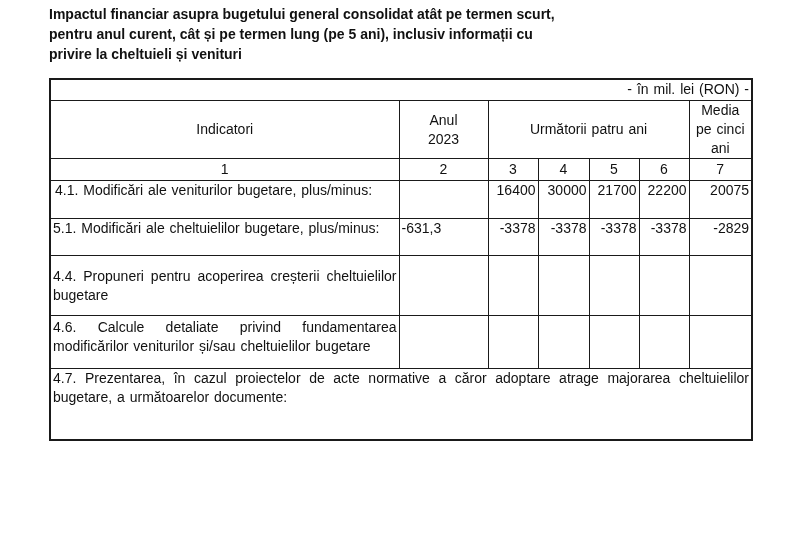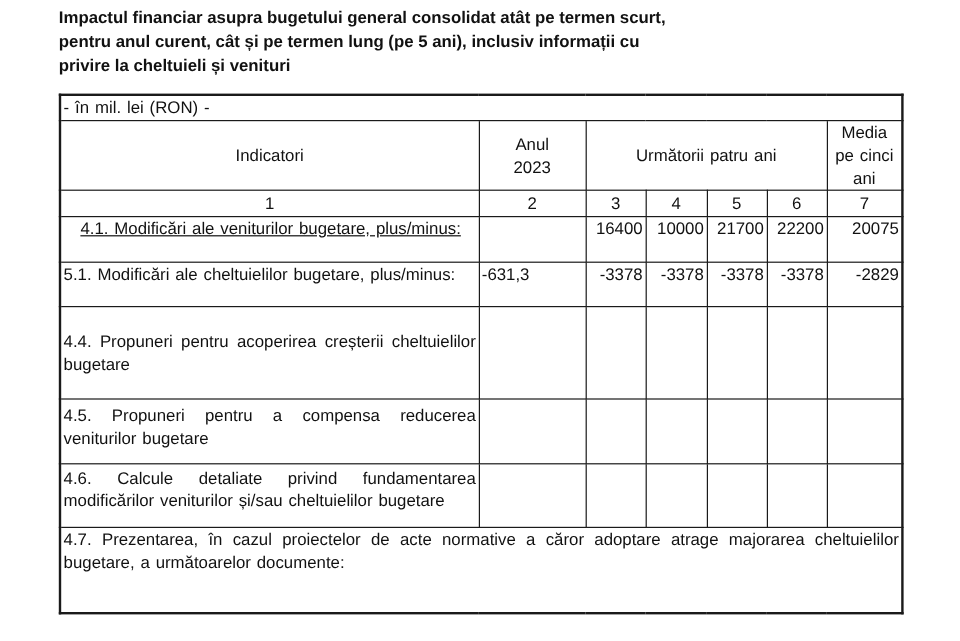--- a/index.html
+++ b/index.html
@@ -33,37 +33,38 @@
   table.fin td {
     border: 1.4px solid #1a1a1a;
     font-size: 14px;
     line-height: 19px;
     vertical-align: top;
     padding: 0 2px;
     overflow: hidden;
     word-spacing: 1px;
   }
   td.unit {
+    text-align: right;
     padding-right: 6px;
     height: 20px;
     line-height: 20px;
   }
   tr.hdr td { vertical-align: middle; text-align: center; }
   tr.hdr { height: 53px; }
   td.ind-hdr { text-align: left; padding-left: 3px; }
   tr.nums { height: 21px; }
   tr.nums td { text-align: center; line-height: 21px; }
   td.lbl { text-align: justify; }
-  td.lbl.pad { padding-left: 16px; text-decoration: underline; }
+  td.lbl.pad { padding-left: 4px; }
   td.num { text-align: right; padding: 1px 0 0 0; }
   td.c2  { text-align: left; padding: 1px 17px 0 0; }
   tr.r41 { height: 38px; }
   tr.r42 { height: 37px; }
   tr.r43 { height: 38px; }
-  tr.r44 { height: 77px; padding-left: 40px; }
+  tr.r44 { height: 60px; padding-left: 40px; }
   tr.r44 td { vertical-align: middle; }
   tr.r45 { height: 54px; }
   tr.r45 td.lbl { padding-top: 4px; }
   tr.r46 { height: 53px; }
   tr.r46 td.lbl { padding-top: 2px; }
   td.footer {
     height: 70px;
     padding: 16px 9px 0 10px;
     text-align: justify;
     line-height: 21px;
@@ -112,45 +113,36 @@
     <td>4</td>
     <td>5</td>
     <td>6</td>
     <td>7</td>
   </tr>
 
   <tr class="r41">
     <td class="lbl pad">4.1. Modificări ale veniturilor bugetare, plus/minus:</td>
     <td class="c2"></td>
     <td class="num">16400</td>
-    <td class="num">10000</td>
+    <td class="num">30000</td>
     <td class="num">21700</td>
     <td class="num">22200</td>
     <td class="num">20075</td>
   </tr>
   <tr class="r42">
     <td class="lbl">5.1. Modificări ale cheltuielilor bugetare, plus/minus:</td>
     <td class="c2">-631,3</td>
     <td class="num">-3378</td>
     <td class="num">-3378</td>
     <td class="num">-3378</td>
     <td class="num">-3378</td>
     <td class="num">-2829</td>
   </tr>
   <tr class="r44">
     <td class="lbl">4.4. Propuneri pentru acoperirea creșterii cheltuielilor bugetare</td>
-    <td class="c2"></td>
-    <td class="num"></td>
-    <td class="num"></td>
-    <td class="num"></td>
-    <td class="num"></td>
-    <td class="num"></td>
-  </tr>
-  <tr class="r45">
-    <td class="lbl">4.5. Propuneri pentru a compensa reducerea veniturilor bugetare</td>
     <td class="c2"></td>
     <td class="num"></td>
     <td class="num"></td>
     <td class="num"></td>
     <td class="num"></td>
     <td class="num"></td>
   </tr>
   <tr class="r46">
     <td class="lbl">4.6. Calcule detaliate privind fundamentarea modificărilor veniturilor și/sau cheltuielilor bugetare</td>
     <td class="c2"></td>

